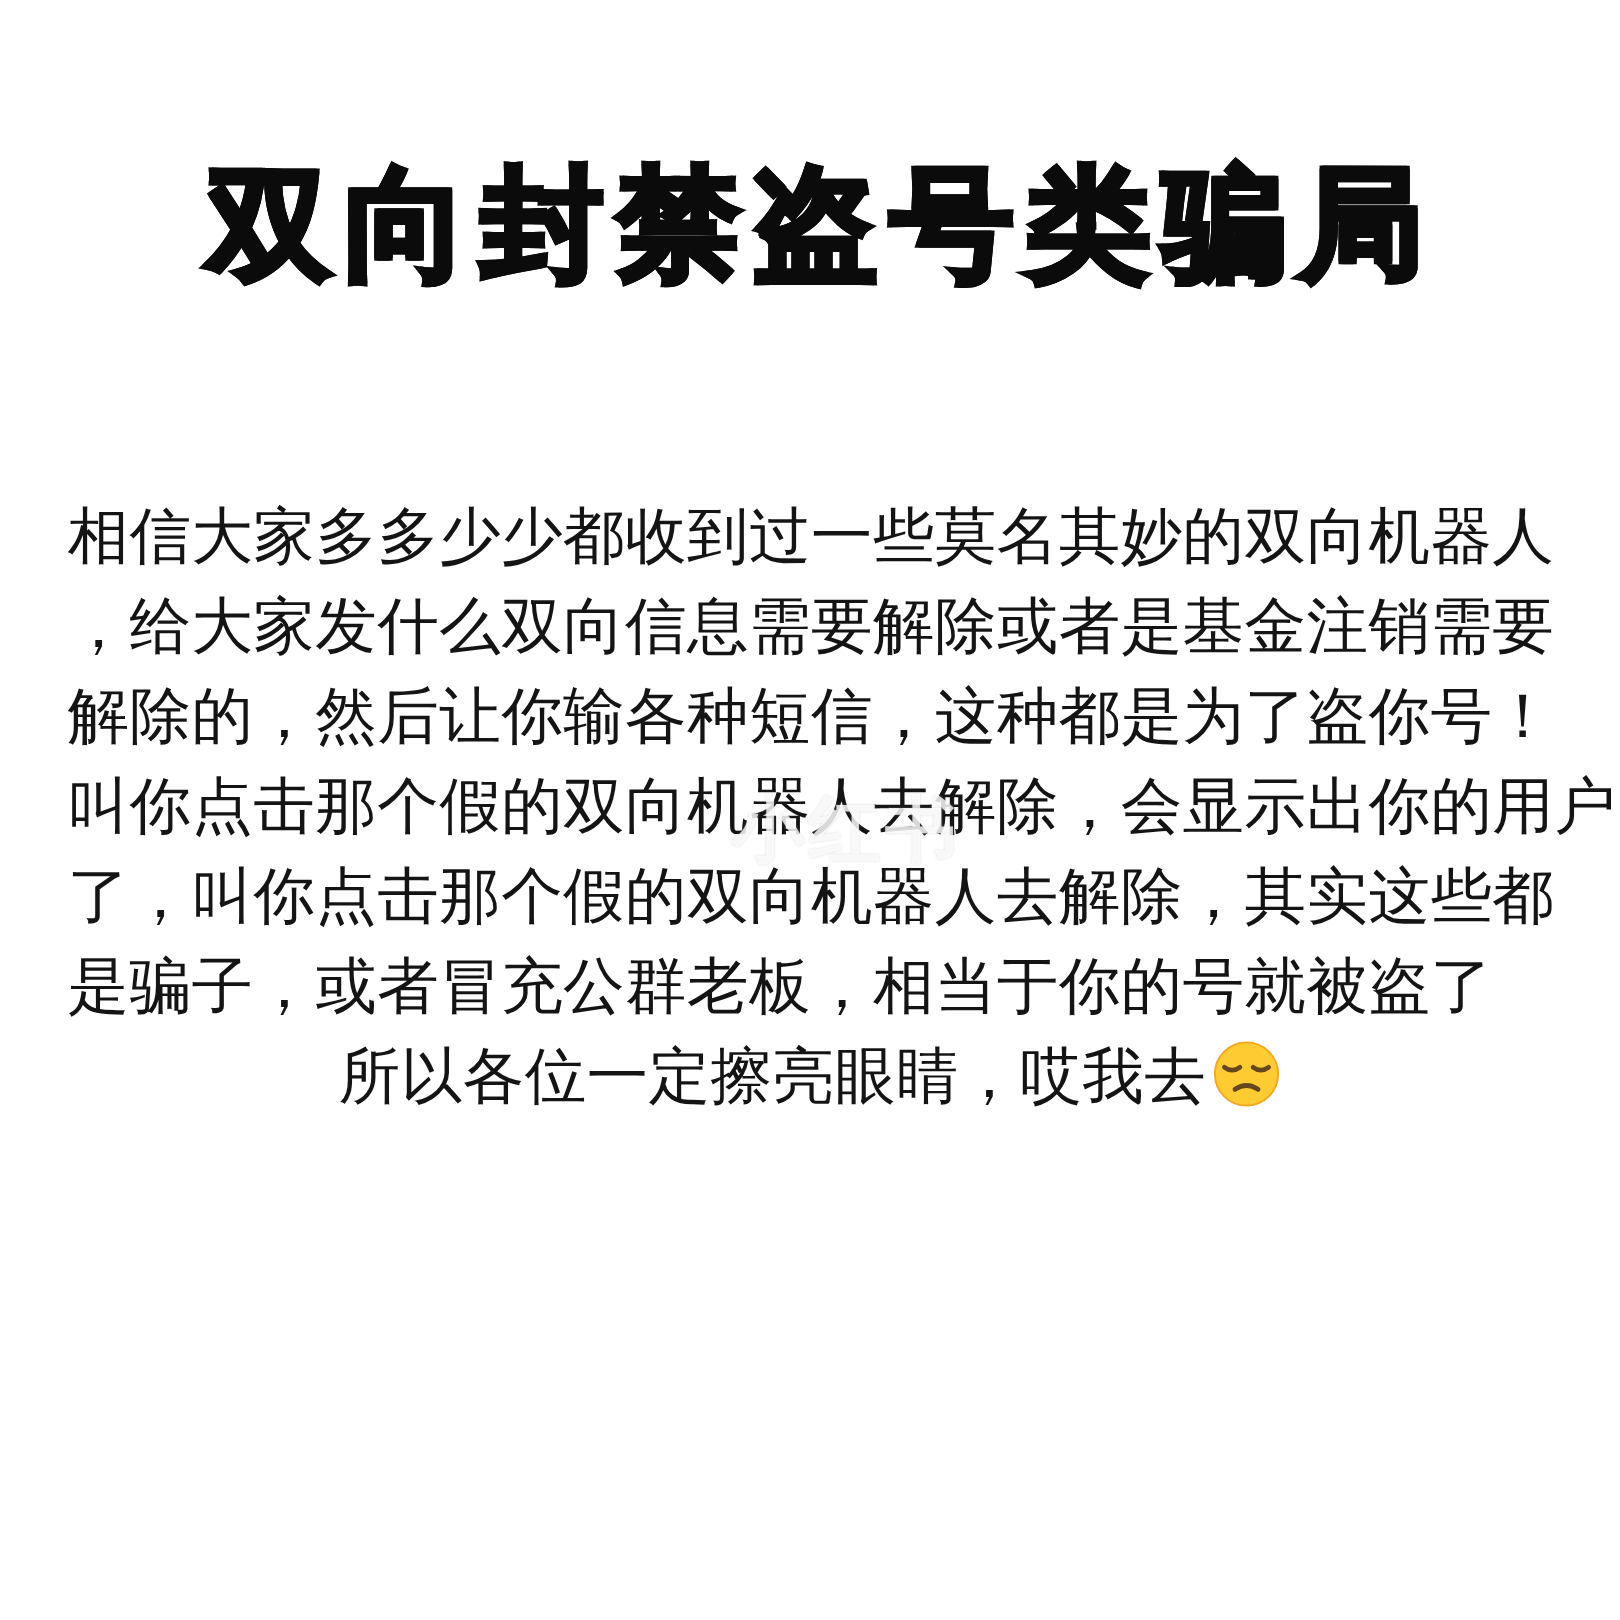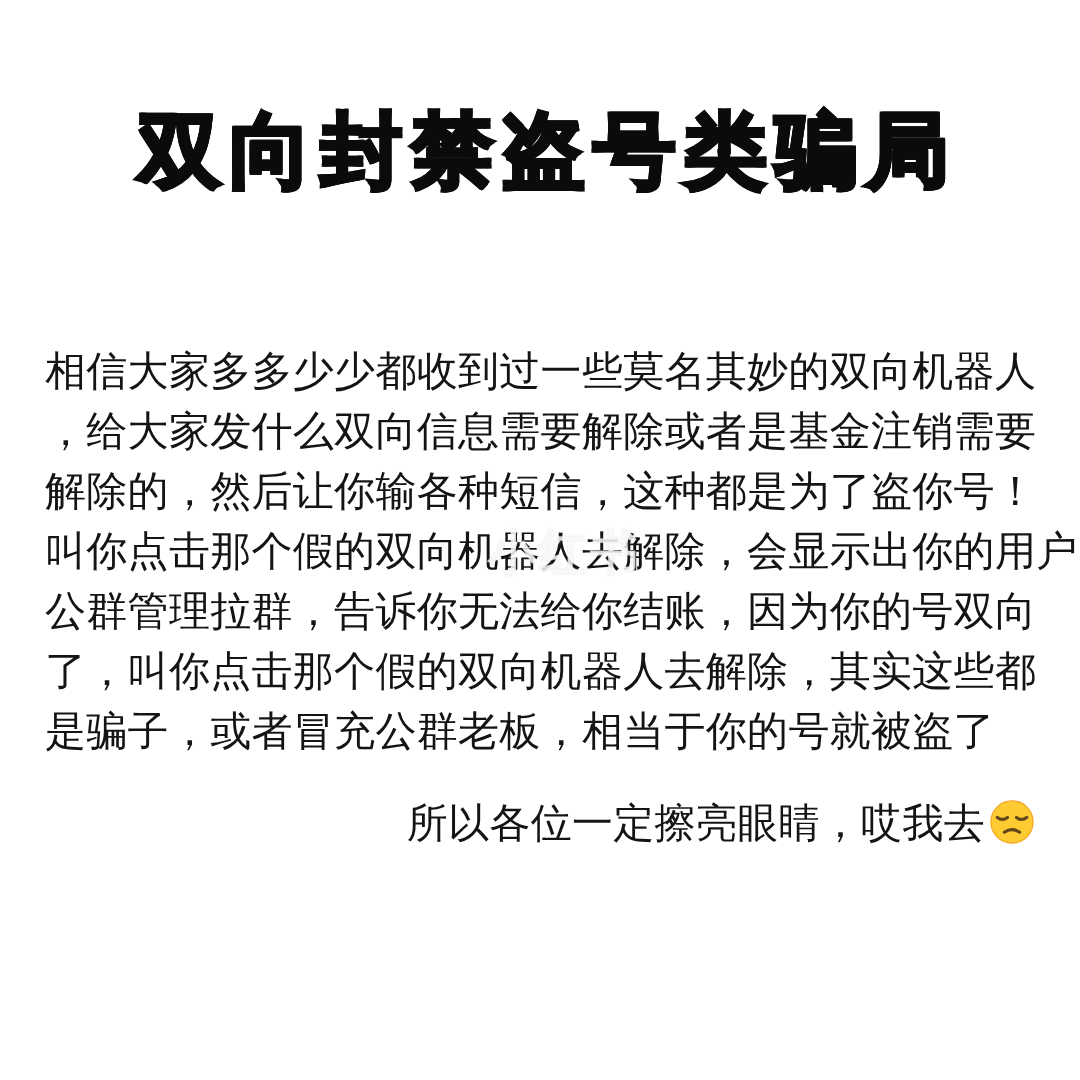--- a/index.html
+++ b/index.html
@@ -32,36 +32,35 @@
     -webkit-text-stroke: 4px #0b0b0b;
     text-shadow:
       2px 0 #0b0b0b, -2px 0 #0b0b0b,
       0 2px #0b0b0b, 0 -2px #0b0b0b,
       1.5px 1.5px #0b0b0b, -1.5px 1.5px #0b0b0b,
       1.5px -1.5px #0b0b0b, -1.5px -1.5px #0b0b0b;
     white-space: nowrap;
   }
   .body-text {
     position: absolute;
-    top: 341px;
+    top: 327px;
     left: 45px;
     width: 990px;
     z-index: 1;
   }
   .bline {
     height: 60px;
     line-height: 60px;
     font-size: 41px;
     letter-spacing: 0.3px;
     white-space: nowrap;
     color: #141414;
   }
   .bline.centered {
-    text-align: right;
-    margin-top: 32px;
+    text-align: center;
   }
   .emoji {
     display: inline-block;
     width: 46px;
     height: 46px;
     vertical-align: -8px;
     margin-left: 4px;
   }
   
   .watermark {
@@ -83,21 +82,20 @@
 
 <div class="poster">
 
   <div class="title">双向封禁盗号类骗局</div>
 
   <div class="body-text">
     <div class="bline">相信大家多多少少都收到过一些莫名其妙的双向机器人</div>
     <div class="bline">，给大家发什么双向信息需要解除或者是基金注销需要</div>
     <div class="bline">解除的，然后让你输各种短信，这种都是为了盗你号！</div>
     <div class="bline">叫你点击那个假的双向机器人去解除，会显示出你的用户</div>
-    <div class="bline">公群管理拉群，告诉你无法给你结账，因为你的号双向</div>
     <div class="bline">了，叫你点击那个假的双向机器人去解除，其实这些都</div>
     <div class="bline">是骗子，或者冒充公群老板，相当于你的号就被盗了</div>
     <div class="bline centered">
       <span>所以各位一定擦亮眼睛，哎我去</span><span class="emoji"><svg viewBox="0 0 72 72" width="46" height="46" aria-hidden="true">
           <circle cx="36" cy="36" r="33" fill="#ffcb32" stroke="#f5a623" stroke-width="2"></circle>
           <path d="M13 29 Q21 35 29 29" fill="none" stroke="#66471b" stroke-width="5" stroke-linecap="round"></path>
           <path d="M43 29 Q51 35 59 29" fill="none" stroke="#66471b" stroke-width="5" stroke-linecap="round"></path>
           <path d="M24 52 Q36 44 48 52" fill="none" stroke="#66471b" stroke-width="5" stroke-linecap="round"></path>
         </svg></span>
     </div>

